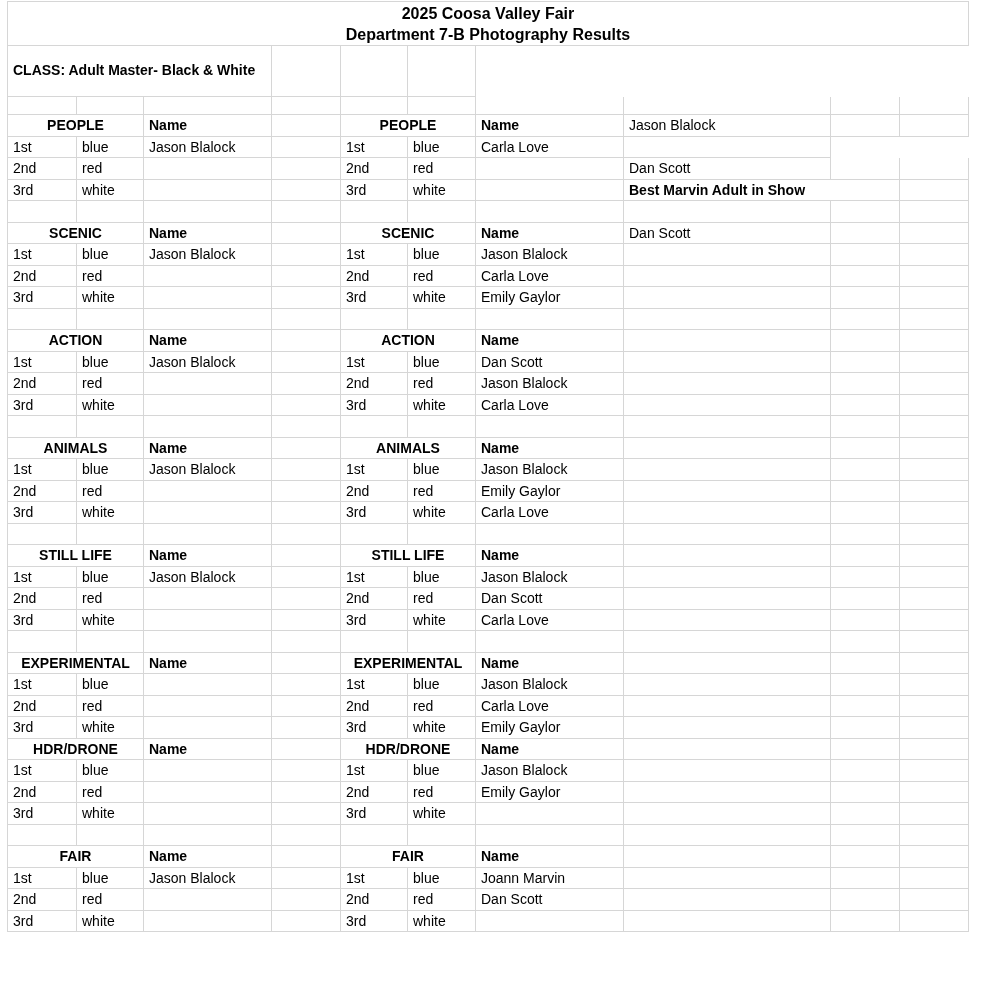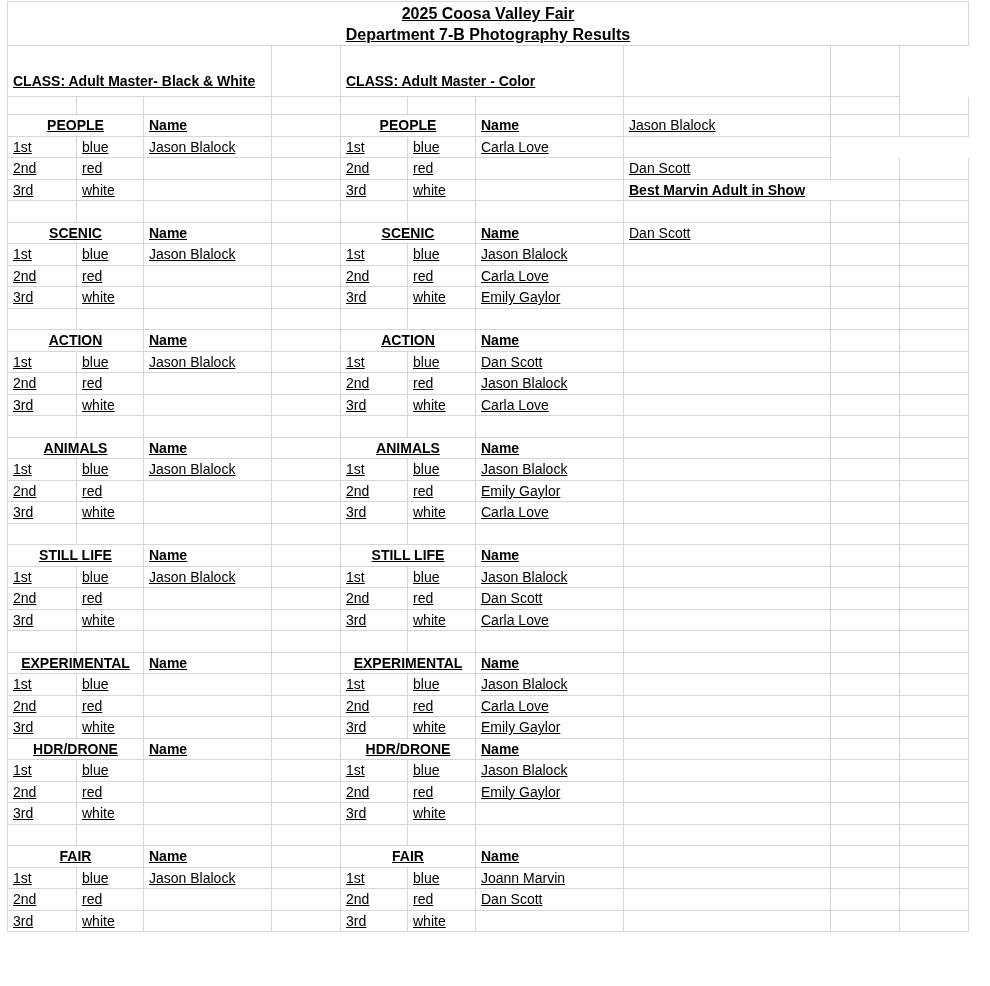--- a/index.html
+++ b/index.html
@@ -10,21 +10,20 @@
   html,body{margin:0;padding:0;}
   body{
     width:990px;height:986px;background:#ffffff;color:var(--txt);
     font-family:"Liberation Sans","DejaVu Sans",sans-serif;
     overflow:hidden;position:relative;
   }
   .sheet{
     position:absolute;left:7px;top:1px;width:961px;
     border-top:1px solid var(--gl);
     border-left:1px solid var(--gl);
-    text-decoration:underline;
   }
   .row{display:grid;grid-template-columns:var(--cols);}
   .c{
     box-sizing:border-box;
     border-right:1px solid var(--gl);
     border-bottom:1px solid var(--gl);
     padding:0 0 0 5px;
     display:flex;align-items:center;
     font-size:14px;line-height:1;
     white-space:pre;overflow:visible;
@@ -33,40 +32,39 @@
   .bold{font-weight:bold;}
   .center{justify-content:center;padding-left:0;}
   .span2{grid-column:span 2;}
   .span3{grid-column:span 3;}
   .span10{grid-column:1/-1;}
   .title-row .c{
     height:44px;flex-direction:column;justify-content:center;align-items:center;
     padding:1px 0 0 0;
   }
   .title-line{font-weight:bold;font-size:16px;line-height:21px;white-space:pre;}
-  .class-row .c{height:51px;align-items:flex-end;padding-bottom:8px;font-weight:bold;}
+  .class-row .c{height:51px;align-items:flex-end;padding-bottom:19px;font-weight:bold;}
   .spacer4-row .c{height:18px;}
   .body-row .c{height:21.5px;}
 </style>
 </head>
 <body>
 
 <div class="sheet">
 
   <div class="row title-row">
     <div class="c span10">
       <div class="title-line">2025 Coosa Valley Fair</div>
       <div class="title-line">Department 7-B Photography Results</div>
     </div>
   </div>
 
   <div class="row class-row">
     <div class="c span3">CLASS: Adult Master- Black &amp; White</div>
     <div class="c"></div>
-    <div class="c span3">CLASS: Adult Master - Color</div>
     <div class="c"></div>
     <div class="c"></div>
   </div>
 
   <div class="row spacer4-row">
     <div class="c"></div>
     <div class="c"></div>
     <div class="c"></div>
     <div class="c"></div>
     <div class="c"></div>

